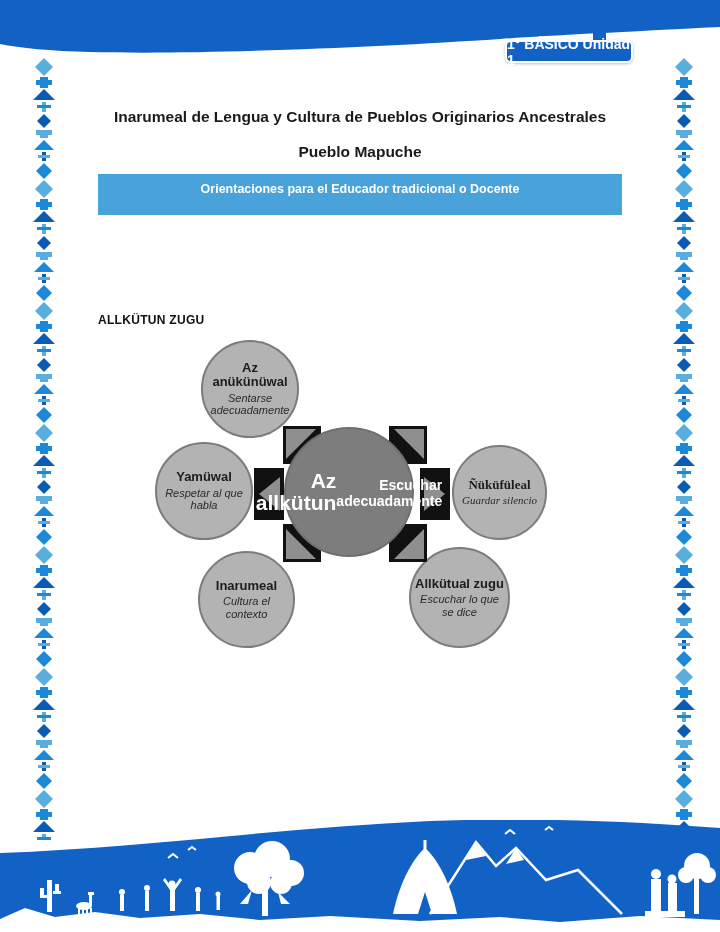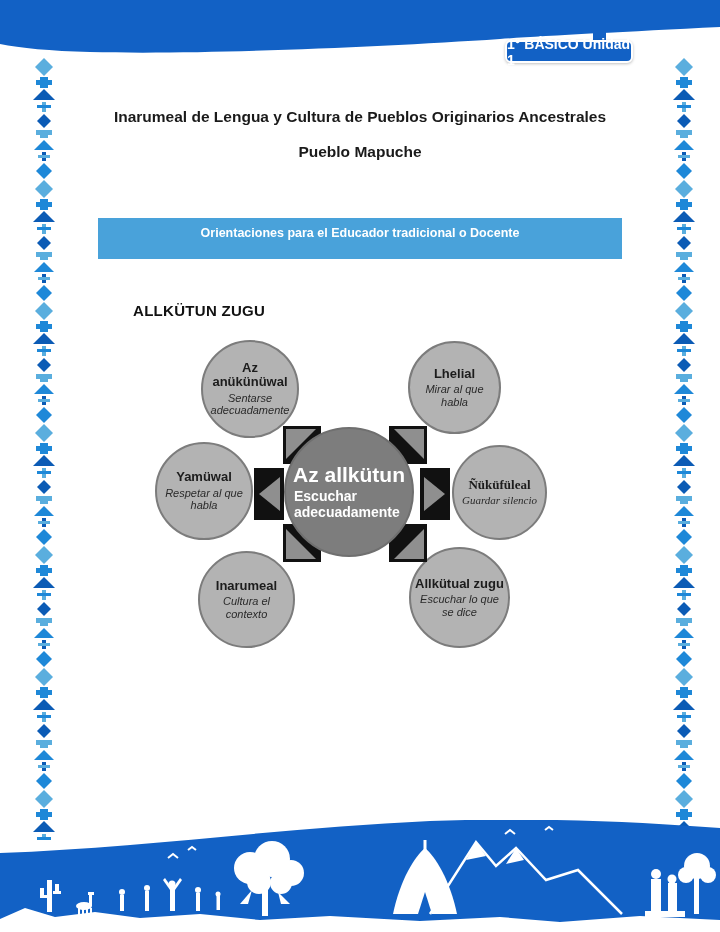--- a/index.html
+++ b/index.html
@@ -27,29 +27,29 @@
   
   .doc-title {
     position:absolute; left:60px; width:600px; text-align:center;
     font-size:15.5px; font-weight:bold; color:#1a1a1a;
   }
   .doc-title.line1 { top:108px; }
   .doc-title.line2 { top:143px; }
   .banner {
     position:absolute; left:98px; top:174px; width:524px; height:41px;
     background:#49a2da; box-sizing:border-box; padding-top:8px;
-    text-align:center; color:#ffffff; font-weight:bold; font-size:12.5px;margin-top:44px;
+    text-align:center; color:#ffffff; font-weight:bold; font-size:12.5px;
   }
   .section-heading {
     position:absolute; left:98px; top:251px;
     font-size:16.5px; font-weight:bold; color:#1b75d0;
   }
   .subheading {
-    position:absolute; left:98px; top:302px;
-    font-size:15px; font-weight:bold; color:#111111; letter-spacing:0.3px;margin-left:35px;
+    position:absolute; left:98px; top:313px;
+    font-size:12px; font-weight:bold; color:#111111; letter-spacing:0.3px;
   }
 
   
   .diagram { position:absolute; left:0; top:0; width:720px; height:864px; }
   .node {
     position:absolute; border-radius:50%;
     background:#b3b3b3; border:2px solid #7c7c7c; box-sizing:border-box;
     display:flex; flex-direction:column; align-items:center; justify-content:center;
     text-align:center; z-index:1; padding:4px;
   }
@@ -58,22 +58,22 @@
   .node.n-tl { left:201px; top:340px; width:98px;  height:98px; }
   .node.n-tr { left:408px; top:341px; width:93px;  height:93px; }
   .node.n-l  { left:155px; top:442px; width:98px;  height:98px; }
   .node.n-r  { left:452px; top:445px; width:95px;  height:95px;font-family:Liberation Serif, serif; }
   .node.n-bl { left:198px; top:551px; width:97px;  height:97px; }
   .node.n-br { left:409px; top:547px; width:101px; height:101px; }
 
   .center-node {
     position:absolute; left:284px; top:427px; width:130px; height:130px;
     border-radius:50%; background:#7d7d7d; border:2px solid #6f6f6f; box-sizing:border-box;
-    display:flex; flex-direction:column; align-items:center; justify-content:center;
-    text-align:left; z-index:3;
+    display:flex; flex-direction:row; align-items:center; justify-content:center;
+    text-align:right; z-index:3;
   }
   .center-node .c-title { color:#ffffff; font-weight:bold; font-size:21px; line-height:1.05; }
   .center-node .c-sub   { color:#ffffff; font-weight:bold; font-size:14px; line-height:1.1; margin-top:3px; width:110px; }
 
   .arrow { position:absolute; z-index:2; }
   .arrow.a-tl { left:283px; top:426px; }
   .arrow.a-tr { left:389px; top:426px; }
   .arrow.a-l  { left:254px; top:468px; }
   .arrow.a-r  { left:420px; top:468px; }
   .arrow.a-bl { left:283px; top:524px; }
@@ -140,24 +140,20 @@
 
   <div class="subheading">ALLKÜTUN ZUGU</div>
 
   <div class="diagram">
 
     <div class="node n-tl">
       <div class="node-title">Az anükünüwal</div>
       <div class="node-sub">Sentarse adecuadamente</div>
     </div>
 
-    <div class="node n-tr">
-      <div class="node-title">Lhelial</div>
-      <div class="node-sub">Mirar al que habla</div>
-    </div>
 
     <div class="node n-l">
       <div class="node-title">Yamüwal</div>
       <div class="node-sub">Respetar al que habla</div>
     </div>
 
     <div class="node n-r">
       <div class="node-title">Ñüküfüleal</div>
       <div class="node-sub">Guardar silencio</div>
     </div>

